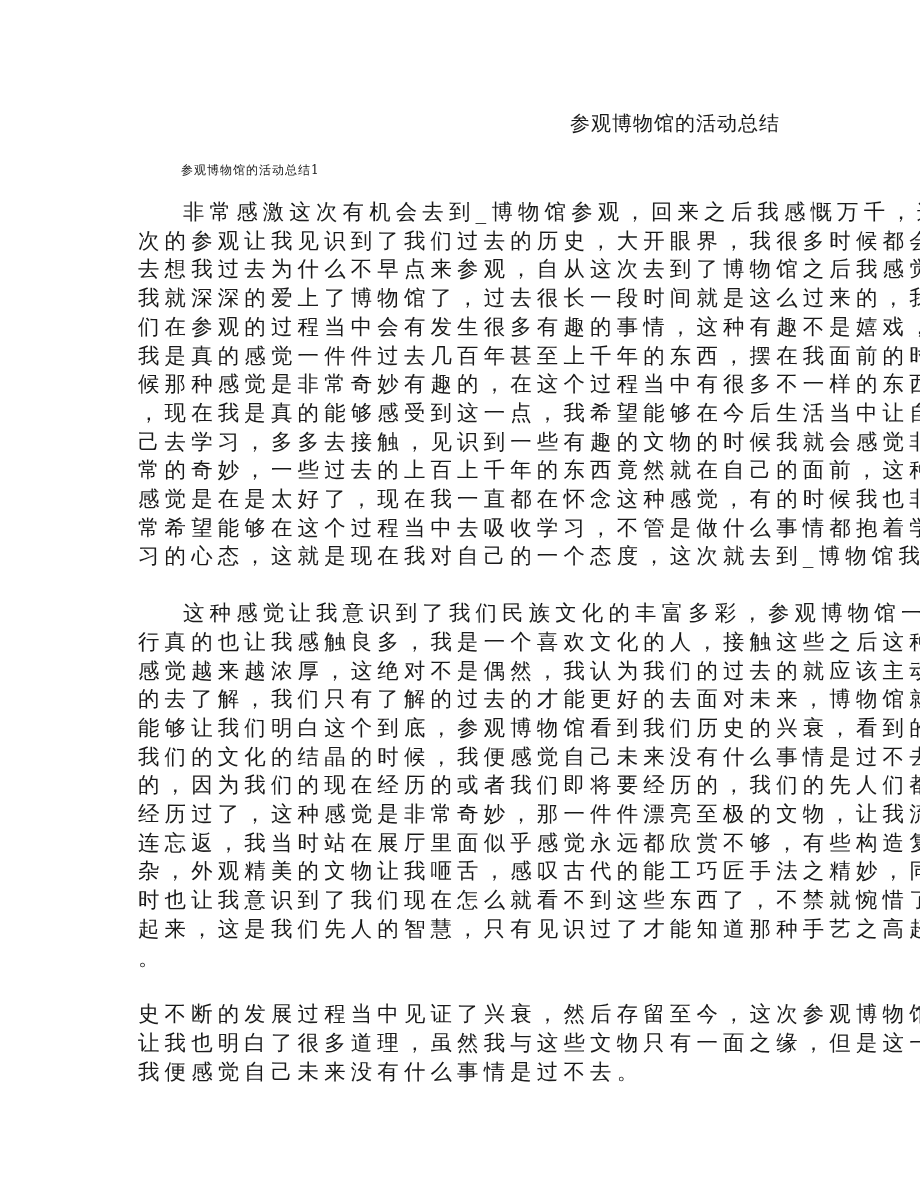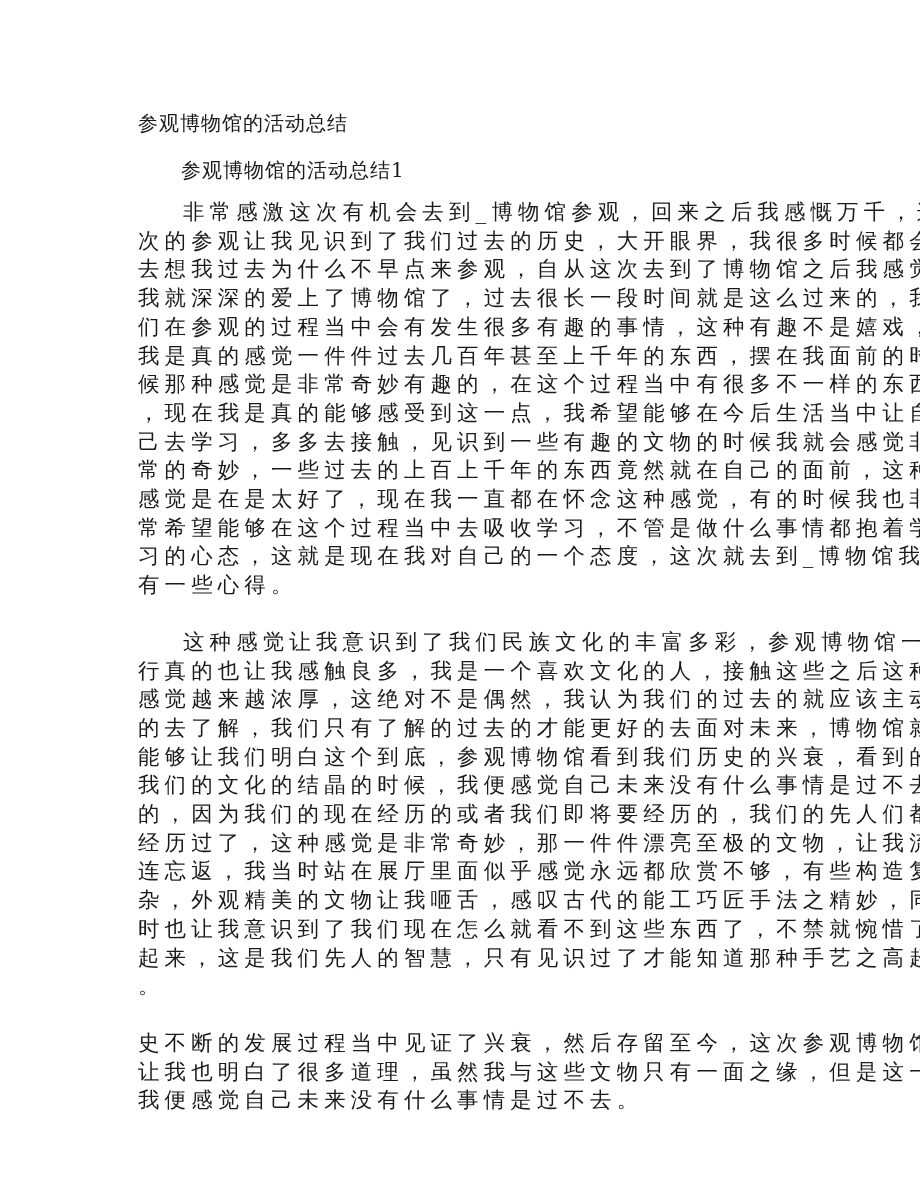--- a/index.html
+++ b/index.html
@@ -19,32 +19,32 @@
       position: absolute;
       left: 138px;
       top: 0;
       width: 642px;
     }
     .doc-title {
       position: absolute;
       top: 108px;
       left: 0;
       width: 642px;
-      text-align: left;
+      text-align: right;
       font-size: 20px;
       line-height: 30px;
       letter-spacing: 1px;
       margin: 0;
       font-weight: normal;
     }
     .section-heading {
       position: absolute;
       top: 155px;
       left: 43px;
-      font-size: 20px;
+      font-size: 12px;
       line-height: 30px;
       letter-spacing: 1px;
       margin: 0;
       font-weight: normal;
     }
     .body {
       position: absolute;
       top: 198px;
       left: 0;
       width: 642px;
@@ -83,21 +83,20 @@
       <span class="ln">我就深深的爱上了博物馆了，过去很长一段时间就是这么过来的，我</span>
       <span class="ln">们在参观的过程当中会有发生很多有趣的事情，这种有趣不是嬉戏，</span>
       <span class="ln">我是真的感觉一件件过去几百年甚至上千年的东西，摆在我面前的时</span>
       <span class="ln">候那种感觉是非常奇妙有趣的，在这个过程当中有很多不一样的东西</span>
       <span class="ln">，现在我是真的能够感受到这一点，我希望能够在今后生活当中让自</span>
       <span class="ln">己去学习，多多去接触，见识到一些有趣的文物的时候我就会感觉非</span>
       <span class="ln">常的奇妙，一些过去的上百上千年的东西竟然就在自己的面前，这种</span>
       <span class="ln">感觉是在是太好了，现在我一直都在怀念这种感觉，有的时候我也非</span>
       <span class="ln">常希望能够在这个过程当中去吸收学习，不管是做什么事情都抱着学</span>
       <span class="ln">习的心态，这就是现在我对自己的一个态度，这次就去到_博物馆我也</span>
-      <span class="ln">有一些心得。</span>
     </p>
 
     <p class="para" style="text-indent:0">
       <span class="ln first">这种感觉让我意识到了我们民族文化的丰富多彩，参观博物馆一</span>
       <span class="ln">行真的也让我感触良多，我是一个喜欢文化的人，接触这些之后这种</span>
       <span class="ln">感觉越来越浓厚，这绝对不是偶然，我认为我们的过去的就应该主动</span>
       <span class="ln">的去了解，我们只有了解的过去的才能更好的去面对未来，博物馆就</span>
       <span class="ln">能够让我们明白这个到底，参观博物馆看到我们历史的兴衰，看到的</span>
       <span class="ln">我们的文化的结晶的时候，我便感觉自己未来没有什么事情是过不去</span>
       <span class="ln">的，因为我们的现在经历的或者我们即将要经历的，我们的先人们都</span>

